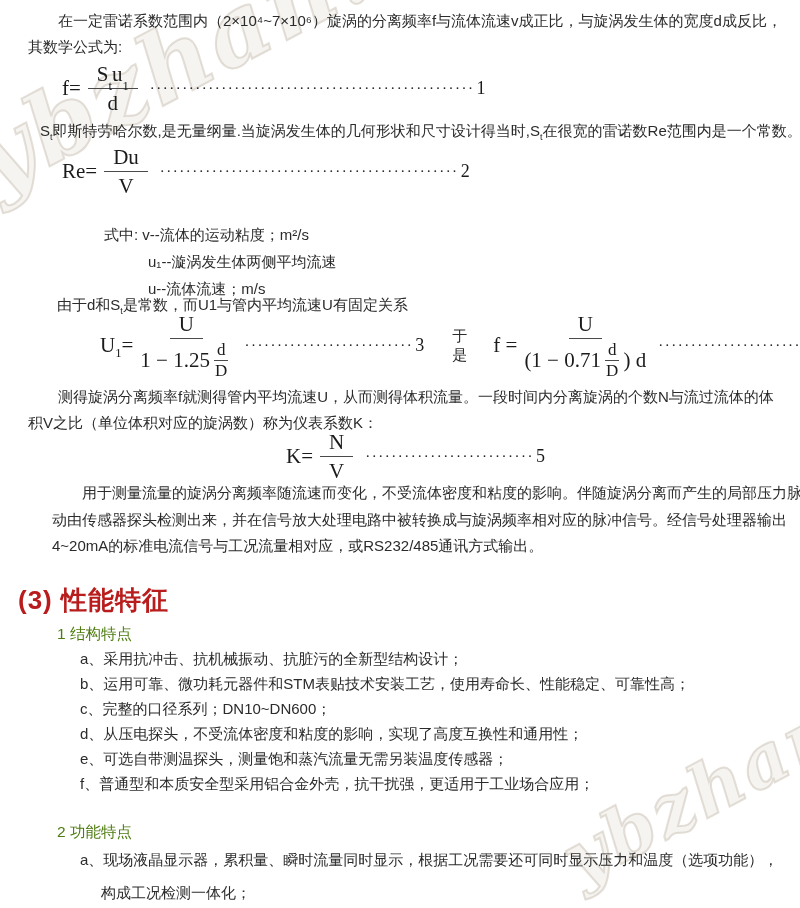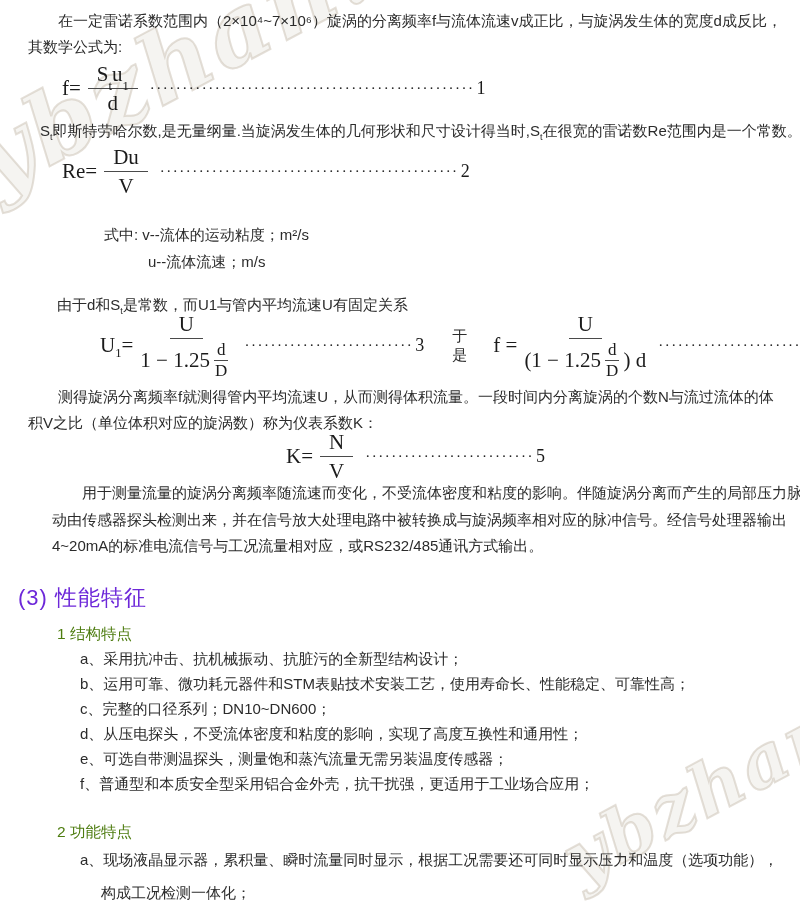--- a/index.html
+++ b/index.html
@@ -32,21 +32,21 @@
   .sfrac>.num{font-size:17px;line-height:1.05;border-bottom:1.2px solid #4a4a4a;padding:0 3px 1px 3px;}
   .sfrac>.den{font-size:17px;line-height:1.05;padding-top:1px;}
   .dots{font-size:15px;letter-spacing:1.5px;margin-left:12px;color:#222;white-space:nowrap;font-family:"Liberation Serif",serif;}
   .f-no{font-size:18px;margin-left:2px;font-family:"Liberation Serif",serif;}
   sub{font-size:0.60em;line-height:0;}
   .connector{font-family:"Liberation Sans","DejaVu Sans",sans-serif;font-size:15px;color:#2b2b2b;margin:0 26px 0 28px;}
   
   .defs{font-size:15px;line-height:27px;}
   .defs .cont{margin-left:44px;}
   
-  .heading{color:#6d28d9;font-size:22px;font-weight:normal;letter-spacing:1px;}
+  .heading{color:#b91c1c;font-size:26px;font-weight:bold;letter-spacing:1px;}
   .subtitle{font-size:15.5px;color:#4d7c0f;}
   .items{font-size:15px;line-height:25px;}
 </style>
 </head>
 <body>
 
 <div class="page">
 
   <div class="wm wm1">ybzhan.cn</div>
   <div class="wm wm2">ybzhan.cn</div>
@@ -77,20 +77,21 @@
     <span class="frac">
       <span class="num">Du</span>
       <span class="den">V</span>
     </span>
     <span class="dots">··············································</span>
     <span class="f-no">2</span>
   </div>
 
   <div class="abs defs" style="top:193px;left:104px;margin-top:28px;">
     <div><span>式中: </span><span>v--流体的运动粘度；m²/s</span></div>
+    <div class="cont">u₁--漩涡发生体两侧平均流速</div>
     <div class="cont">u--流体流速；m/s</div>
   </div>
 
   <div class="abs oneline" style="top:296px;left:57px;">
     <span>由于d和S</span><sub>t</sub><span>是常数，而U1与管内平均流速U有固定关系</span>
   </div>
 
   <div class="abs formula" style="top:312px;left:100px;">
     <span class="f-lhs"><span>U</span><sub>1</sub><span>=</span></span>
     <span class="frac">
@@ -105,21 +106,21 @@
     </span>
     <span class="dots">··························</span>
     <span class="f-no">3</span>
 
     <span class="connector">于是</span>
 
     <span class="f-lhs">f =</span>
     <span class="frac">
       <span class="num">U</span>
       <span class="den">
-        <span>(1 − 1.25</span>
+        <span>(1 − 0.71</span>
         <span class="sfrac">
           <span class="num">d</span>
           <span class="den">D</span>
         </span>
         <span>) d</span>
       </span>
     </span>
     <span class="dots">······················</span>
     <span class="f-no">4</span>
   </div>

